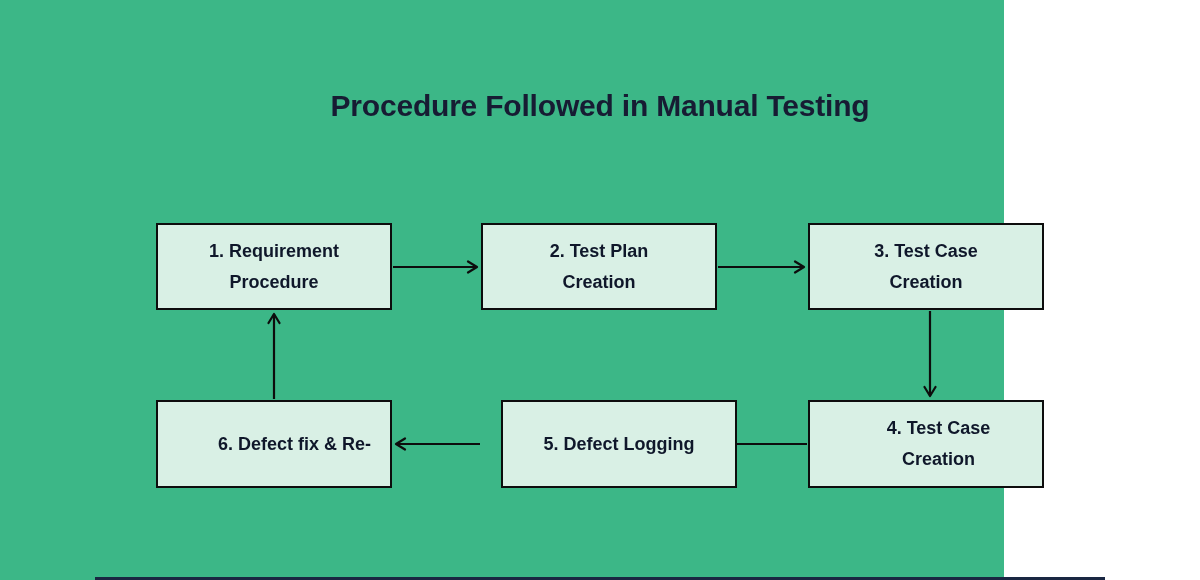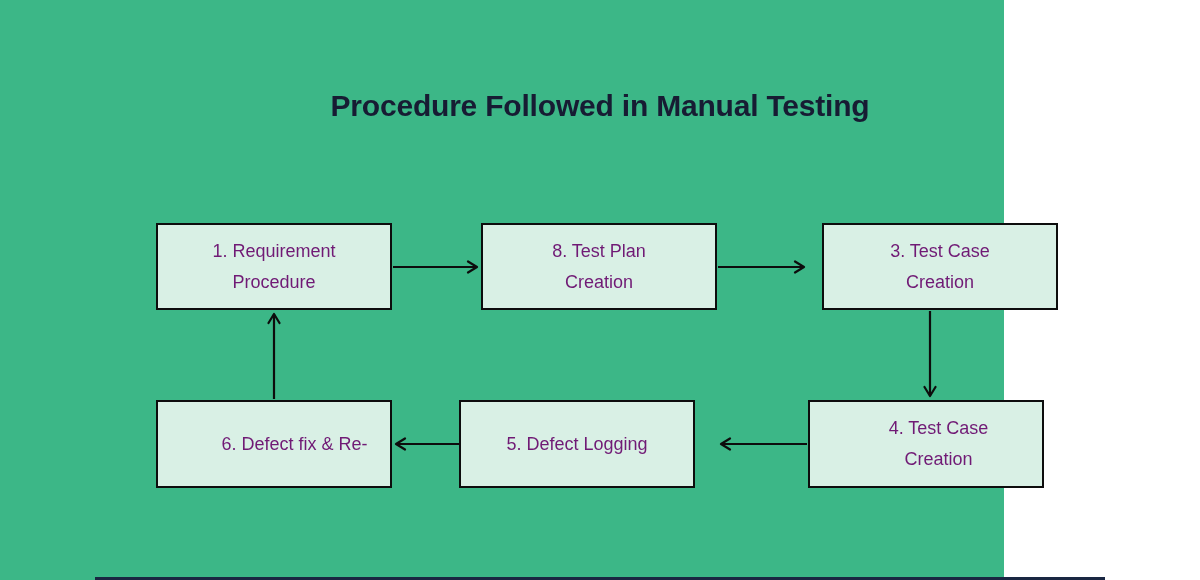--- a/index.html
+++ b/index.html
@@ -28,30 +28,30 @@
     background: #d9f0e5;
     border: 2px solid #0d0d0d;
     display: flex;
     flex-direction: column;
     align-items: center;
     justify-content: center;
     text-align: center;
   }
   .box .line {
     font-size: 18px;
-    font-weight: 400;
+    font-weight: 700;
     line-height: 31px;
-    color: #701a75;
+    color: #0f172a;
     white-space: nowrap;
   }
   .box-1 { left: 156px; top: 223px; height: 87px; }
   .box-2 { left: 481px; top: 223px; height: 87px; }
-  .box-3 { left: 808px; top: 223px; height: 87px; margin-left: 14px; }
+  .box-3 { left: 808px; top: 223px; height: 87px; }
   .box-4 { left: 808px; top: 400px; padding-left: 25px; }
-  .box-5 { left: 459px; top: 400px; }
+  .box-5 { left: 501px; top: 400px; }
   .box-6 { left: 156px; top: 400px; padding-left: 41px; }
   svg.arrows {
     position: absolute;
     left: 0; top: 0;
     width: 1200px; height: 580px;
     pointer-events: none;
   }
   .bottom-strip {
     position: absolute;
     left: 95px; top: 577px;
@@ -79,21 +79,21 @@
     <line x1="480" y1="444" x2="396" y2="444" stroke="#0d0d0d" stroke-width="2.2" marker-end="url(#ah)"></line>
     <line x1="274" y1="399" x2="274" y2="314" stroke="#0d0d0d" stroke-width="2.2" marker-end="url(#ah)"></line>
   </svg>
 
   <div class="box box-1">
     <div class="line">1. Requirement</div>
     <div class="line">Procedure</div>
   </div>
 
   <div class="box box-2">
-    <div class="line">8. Test Plan</div>
+    <div class="line">2. Test Plan</div>
     <div class="line">Creation</div>
   </div>
 
   <div class="box box-3">
     <div class="line">3. Test Case</div>
     <div class="line">Creation</div>
   </div>
 
   <div class="box box-4">
     <div class="line">4. Test Case</div>

